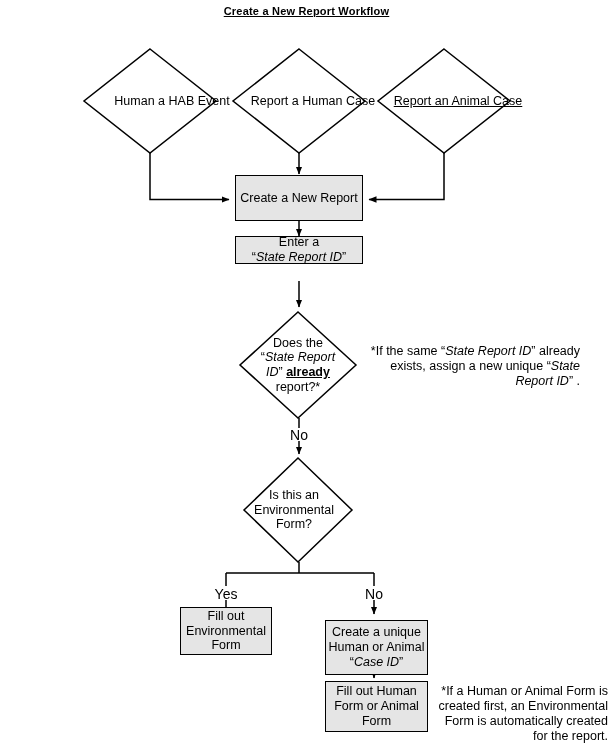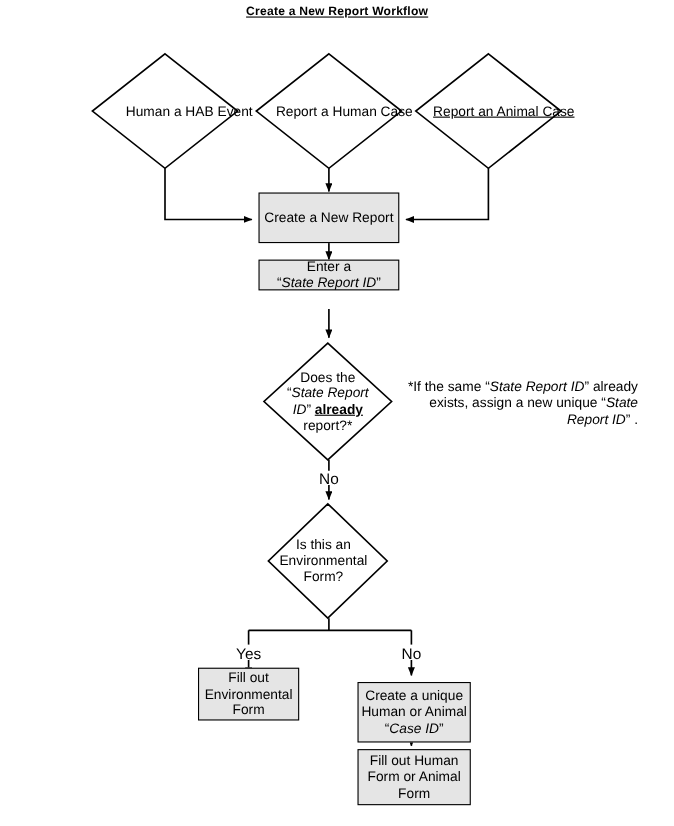--- a/index.html
+++ b/index.html
@@ -129,14 +129,15 @@
       <span>Create a unique</span><br>
       <span>Human or Animal</span><br>
       “<i>Case ID</i>”
     </span>
   </div>
 
   <div class="node box" style="left:325px;top:681px;width:103px;height:51px;">
     <span>Fill out Human Form or Animal Form</span>
   </div>
 
+  <div class="note" style="left:430px;top:684px;width:178px;">*If a Human or Animal Form is created first, an Environmental Form is automatically created for the report.</div>
 
 </div>
 
 </body></html>

